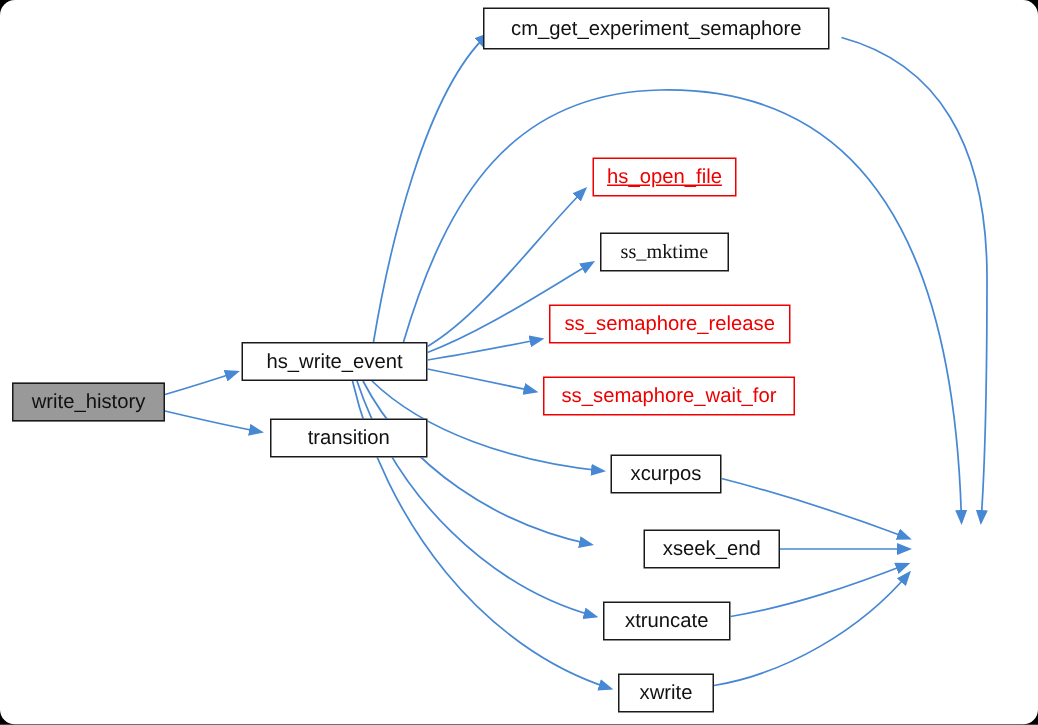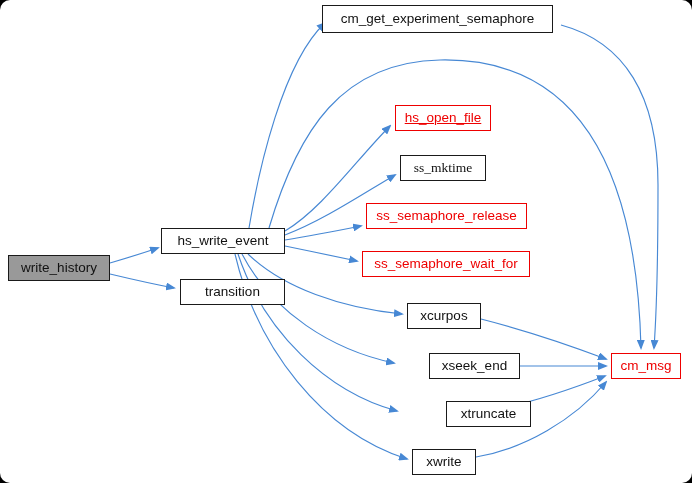--- a/index.html
+++ b/index.html
@@ -68,16 +68,15 @@
     <div class="node focus" style="left: 8px; top: 255px; width: 102px; height: 26px;">write_history</div>
     <div class="node" style="left: 161px; top: 228px; width: 124px; height: 26px;">hs_write_event</div>
     <div class="node" style="left: 180px; top: 279px; width: 105px; height: 26px;">transition</div>
     <div class="node" style="left: 322px; top: 5px; width: 231px; height: 28px;">cm_get_experiment_semaphore</div>
     <div class="node flagged" style="left: 395px; top: 105px; width: 96px; height: 26px; text-decoration: underline;">hs_open_file</div>
     <div class="node" style="left: 400px; top: 155px; width: 86px; height: 26px; font-family: Liberation Serif, serif;">ss_mktime</div>
     <div class="node flagged" style="left: 366px; top: 203px; width: 161px; height: 26px; text-align: right;">ss_semaphore_release</div>
     <div class="node flagged" style="left: 362px; top: 251px; width: 168px; height: 26px;">ss_semaphore_wait_for</div>
     <div class="node" style="left: 407px; top: 303px; width: 74px; height: 26px;">xcurpos</div>
     <div class="node" style="left: 399px; top: 353px; width: 91px; height: 26px; margin-left: 30px;">xseek_end</div>
-    <div class="node" style="left: 402px; top: 401px; width: 85px; height: 26px; margin-left: 44px;">xtruncate</div>
+    <div class="node" style="left: 402px; top: 401px; width: 85px; height: 26px;">xtruncate</div>
     <div class="node" style="left: 412px; top: 449px; width: 64px; height: 26px;">xwrite</div>
-    <div class="node flagged" style="left: 611px; top: 353px; width: 70px; height: 26px;">cm_msg</div>
   </div>
 
 </body></html>

